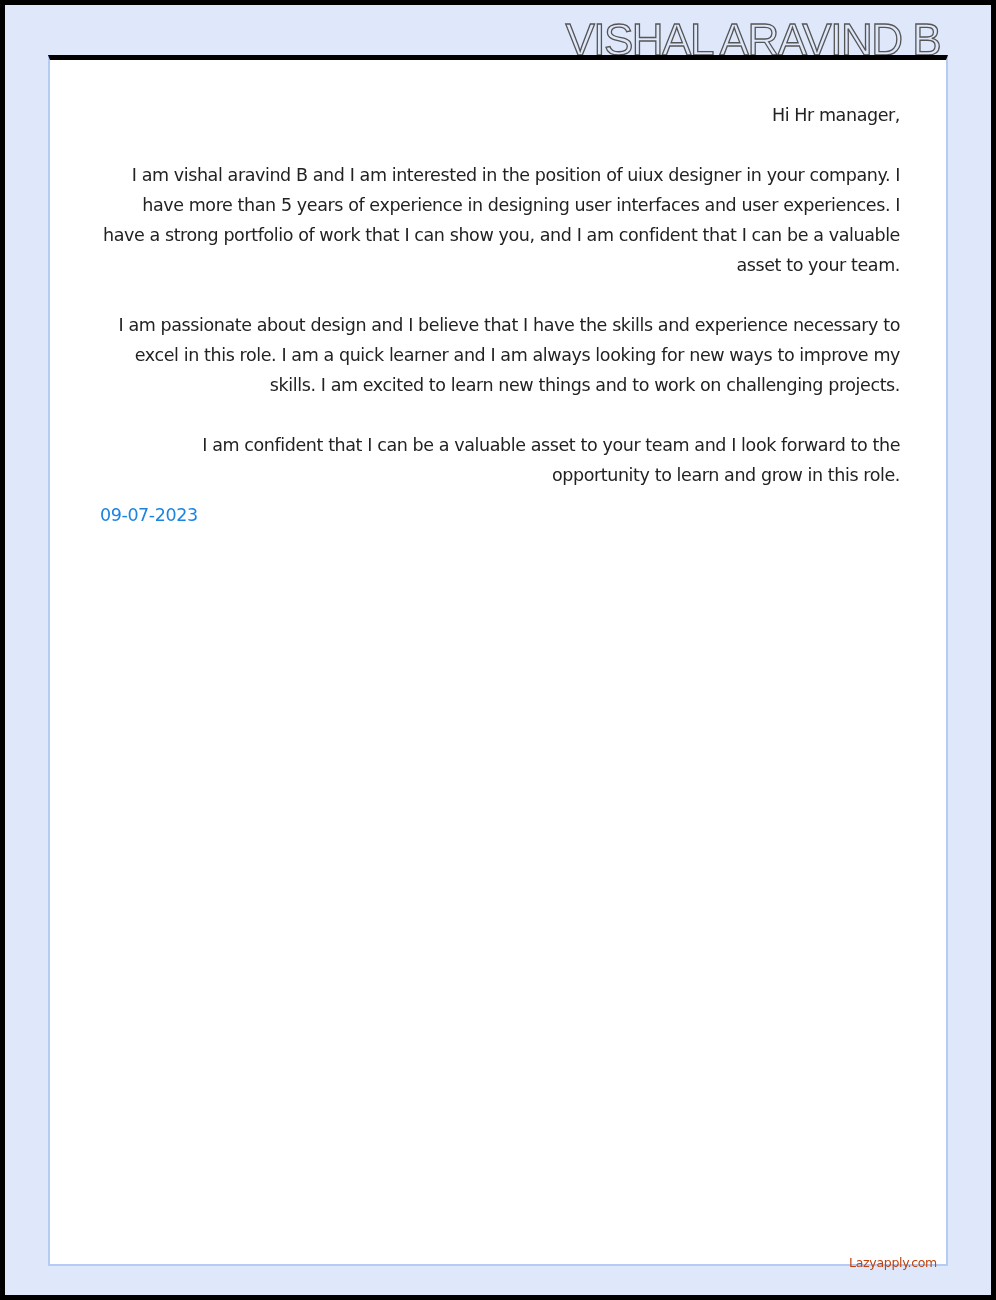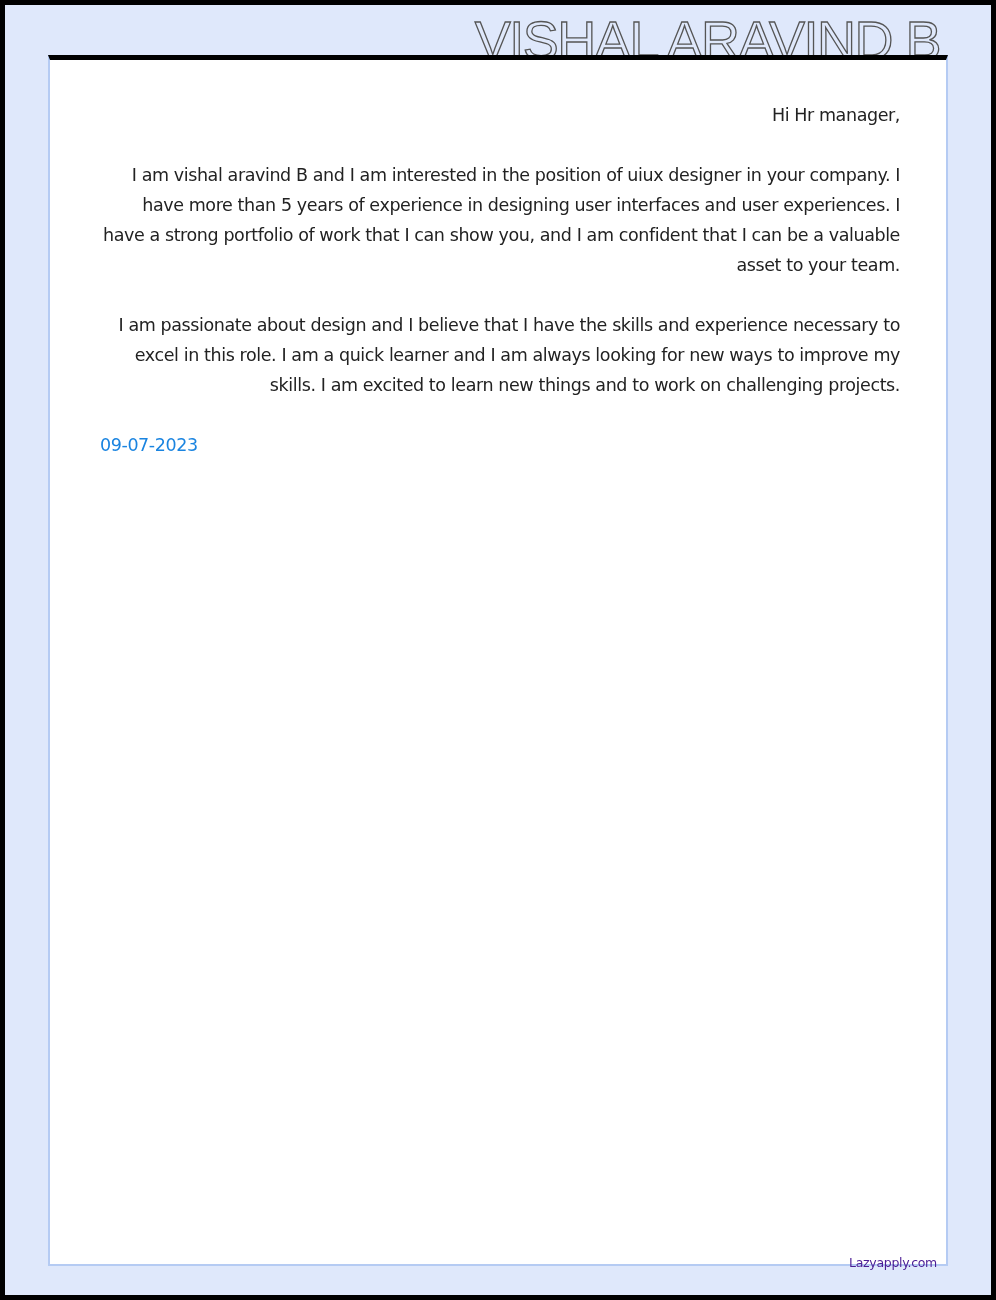--- a/index.html
+++ b/index.html
@@ -20,21 +20,21 @@
       top: 5px;
       width: 986px;
       height: 1290px;
       background: #dfe8fb;
     }
     .name-title {
       position: absolute;
       right: 51px;
       top: 12px;
       font-family: "Liberation Sans", sans-serif;
-      font-size: 54px;
+      font-size: 44px;
       line-height: 46px;
       letter-spacing: -1.5px;
       color: transparent;
       -webkit-text-stroke: 1.3px #555;
       white-space: nowrap;
       margin: 0;
       font-weight: normal;
       text-align: right;
     }
     .page {
@@ -72,32 +72,33 @@
       color: #1a84e0;
       font-size: 17.5px;
       line-height: 30px;
     }
     .footer-brand {
       position: absolute;
       right: 9px;
       bottom: -6px;
       font-family: "DejaVu Sans", sans-serif;
       font-size: 12.5px;
-      color: #4c1d95;
+      color: #c2410c;
       letter-spacing: -0.3px;
     }
   </style>
 </head>
 <body>
 
 <div class="frame">
   <h1 class="name-title">VISHAL ARAVIND B</h1>
 
   <div class="page">
     <div class="letter">
       <p>Hi Hr manager,</p>
       <p>I am vishal aravind B and I am interested in the position of uiux designer in your company. I have more than 5 years of experience in designing user interfaces and user experiences. I have a strong portfolio of work that I can show you, and I am confident that I can be a valuable asset to your team.</p>
       <p>I am passionate about design and I believe that I have the skills and experience necessary to excel in this role. I am a quick learner and I am always looking for new ways to improve my skills. I am excited to learn new things and to work on challenging projects.</p>
+      <p class="last">I am confident that I can be a valuable asset to your team and I look forward to the opportunity to learn and grow in this role.</p>
       <div class="date">09-07-2023</div>
     </div>
     <div class="footer-brand">Lazyapply.com</div>
   </div>
 </div>
 
 </body></html>

